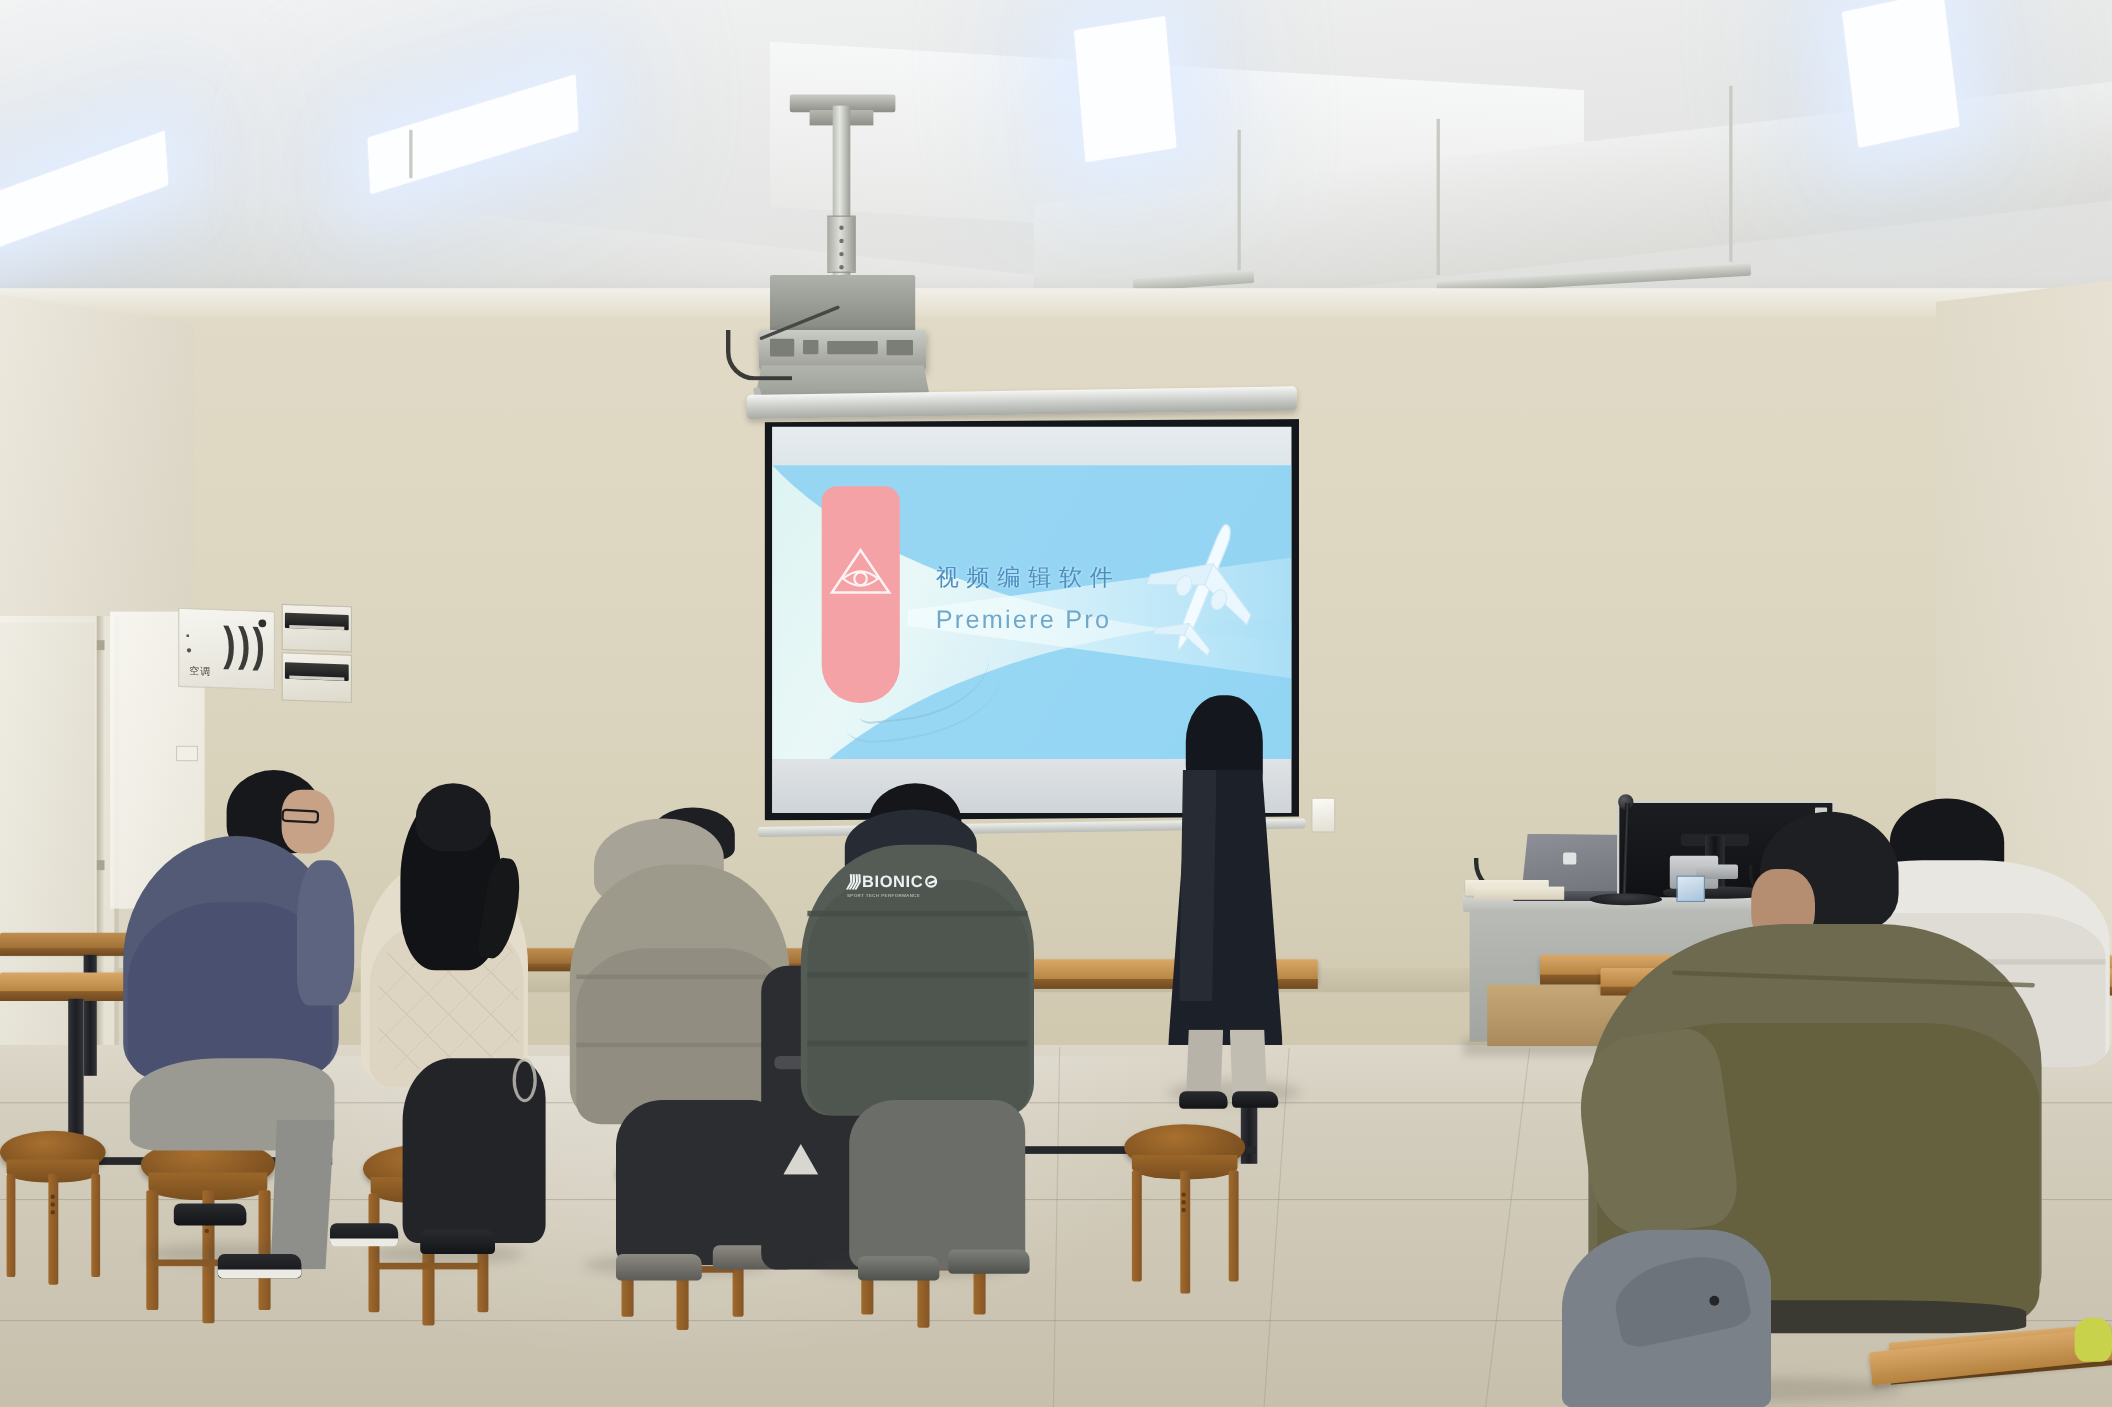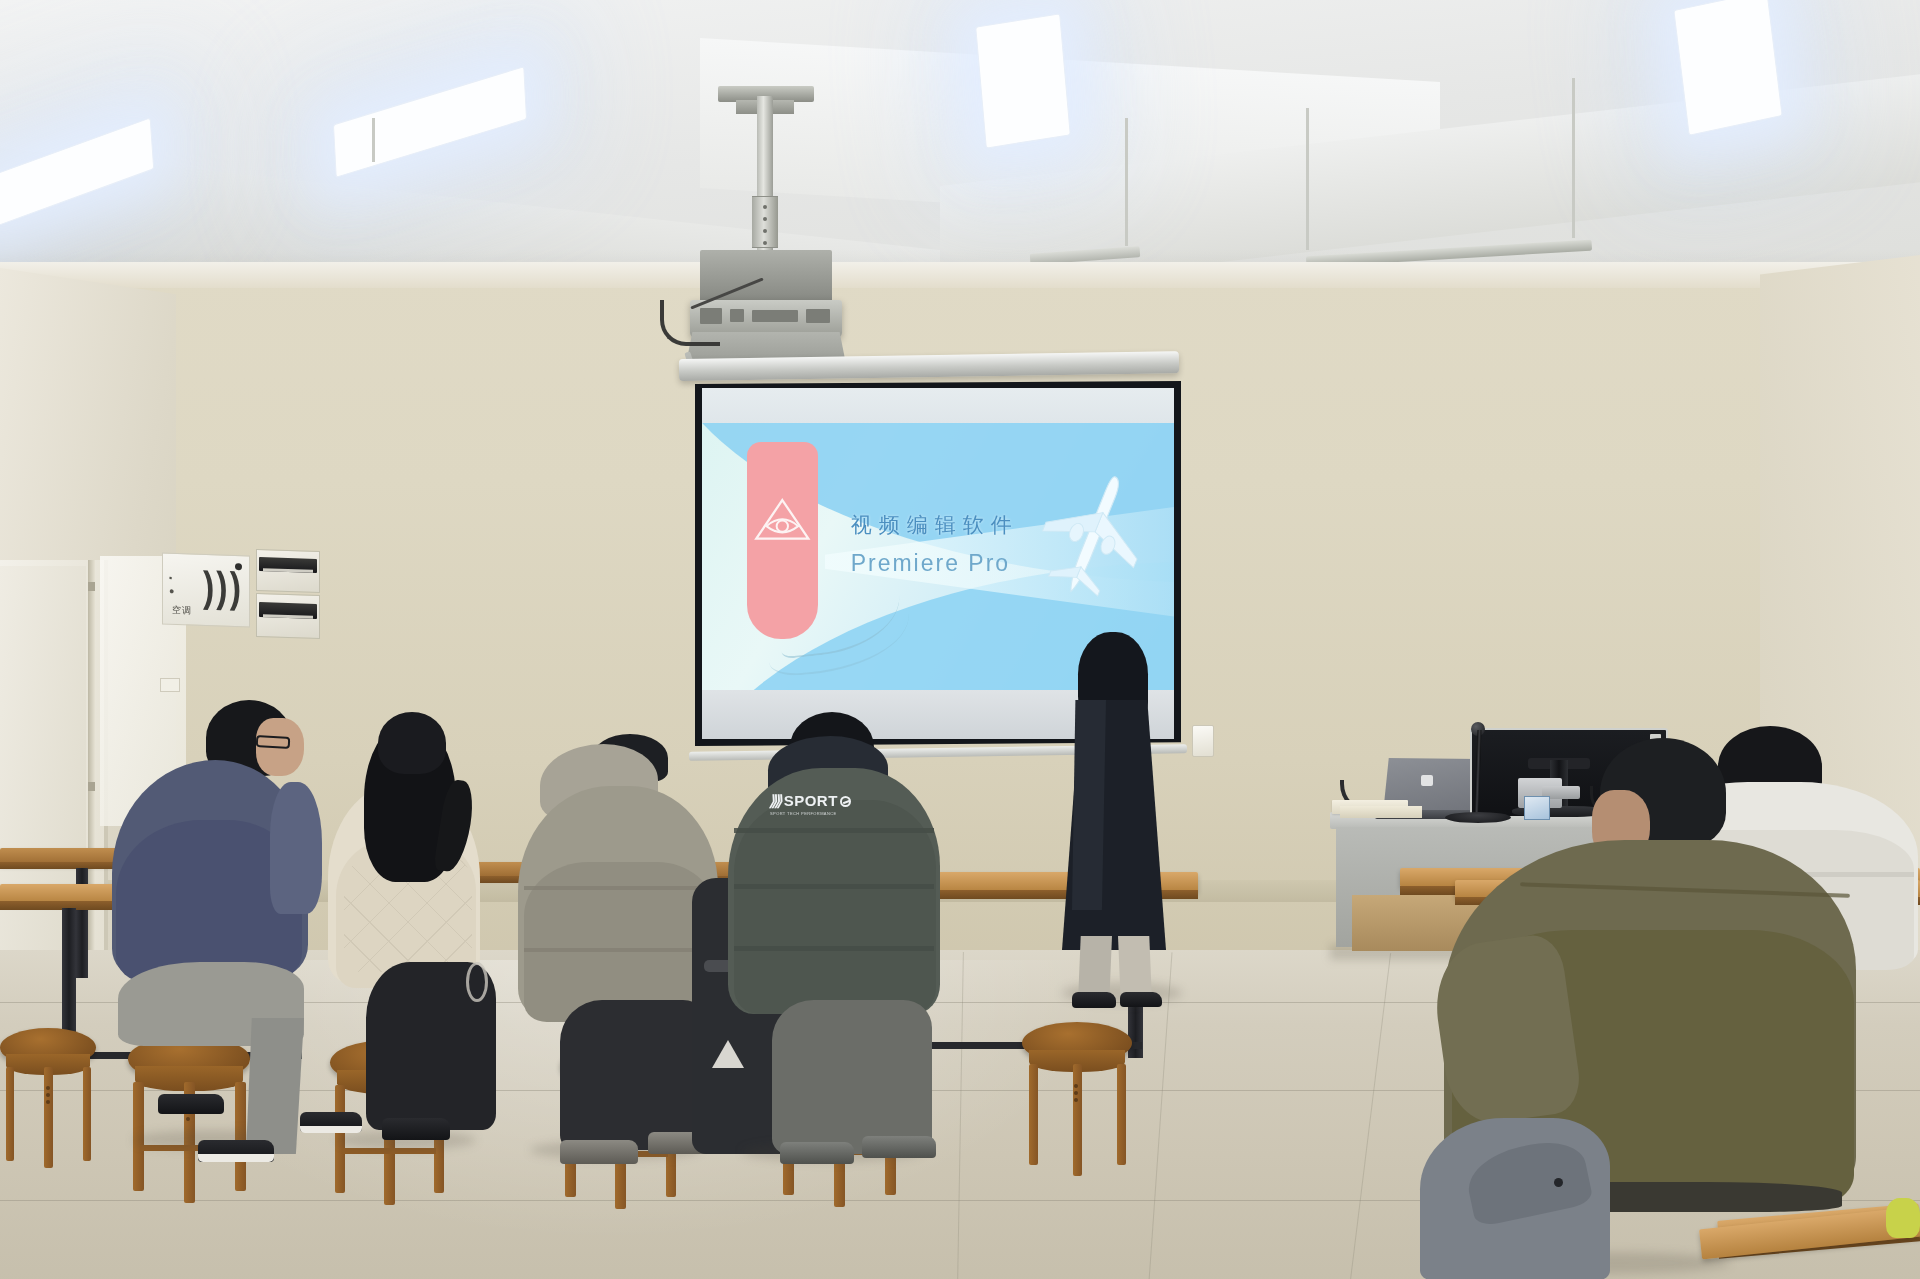--- a/index.html
+++ b/index.html
@@ -658,21 +658,21 @@
     <div style="position:absolute;left:768px;top:736px;width:120px;height:66px;background:#272c34;
          border-radius:52% 48% 20% 24%;"></div>
     <div class="body" style="left:728px;top:768px;width:212px;height:246px;background:#545c55;
          border-radius:44% 40% 12% 12%;"></div>
     <div class="body" style="left:734px;top:800px;width:202px;height:214px;background:#4e564f;
          border-radius:34% 32% 12% 12%;"></div>
     <div style="position:absolute;left:734px;top:828px;width:200px;height:5px;background:#454c46;opacity:.85;"></div>
     <div style="position:absolute;left:734px;top:884px;width:200px;height:5px;background:#454c46;opacity:.85;"></div>
     <div style="position:absolute;left:734px;top:946px;width:200px;height:5px;background:#454c46;opacity:.85;"></div>
     <div class="jacket-logo" style="left:770px;top:792px;">
-      <span class="logo-x">⟫⟫</span><span>SPORT</span><span class="logo-o"></span>
+      <span class="logo-x">⟫⟫</span><span>BIONIC</span><span class="logo-o"></span>
       <small>SPORT TECH PERFORMANCE</small>
     </div>
     <div class="leg" style="left:772px;top:1000px;width:160px;height:154px;background:#6b6d68;
          border-radius:26% 18% 10% 10%;"></div>
     <div class="shoe" style="left:780px;top:1142px;width:74px;height:22px;background:linear-gradient(180deg,#7e807c,#4f514d);"></div>
     <div class="shoe" style="left:862px;top:1136px;width:74px;height:22px;background:linear-gradient(180deg,#7e807c,#4f514d);"></div>
   </div>
 
   <div class="person">
     <div class="hair" style="left:1718px;top:726px;width:104px;height:80px;background:#16171a;

